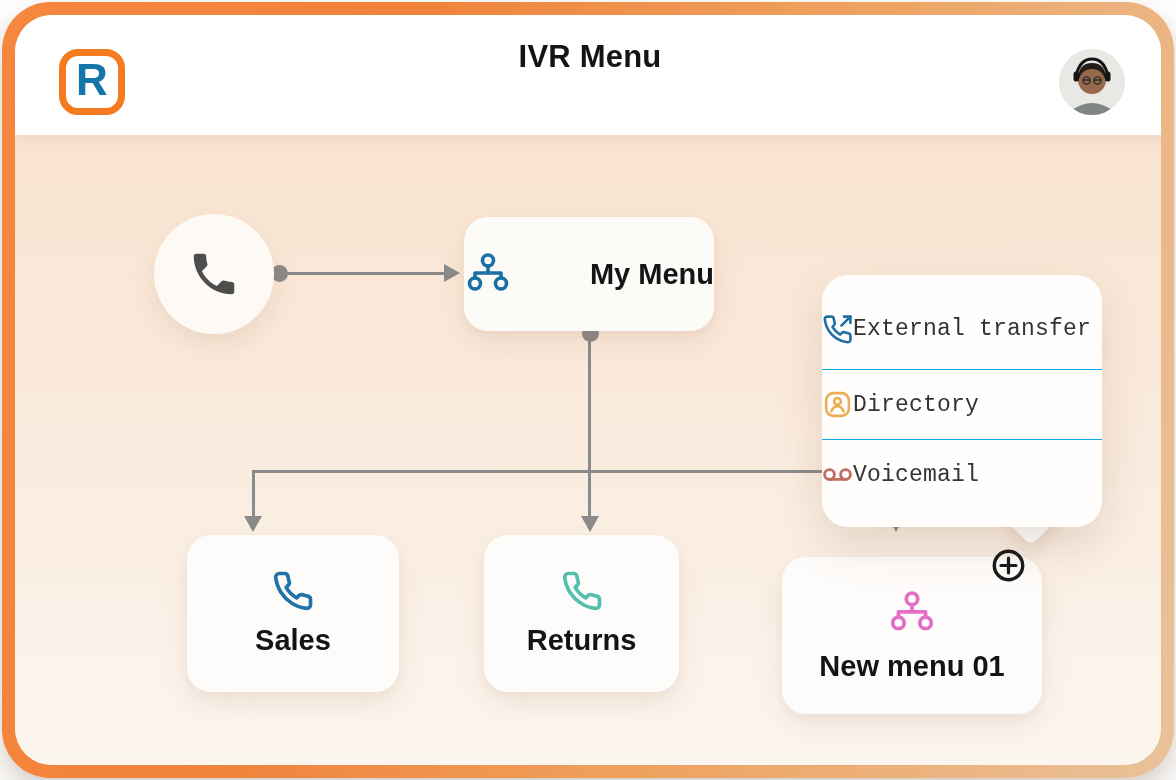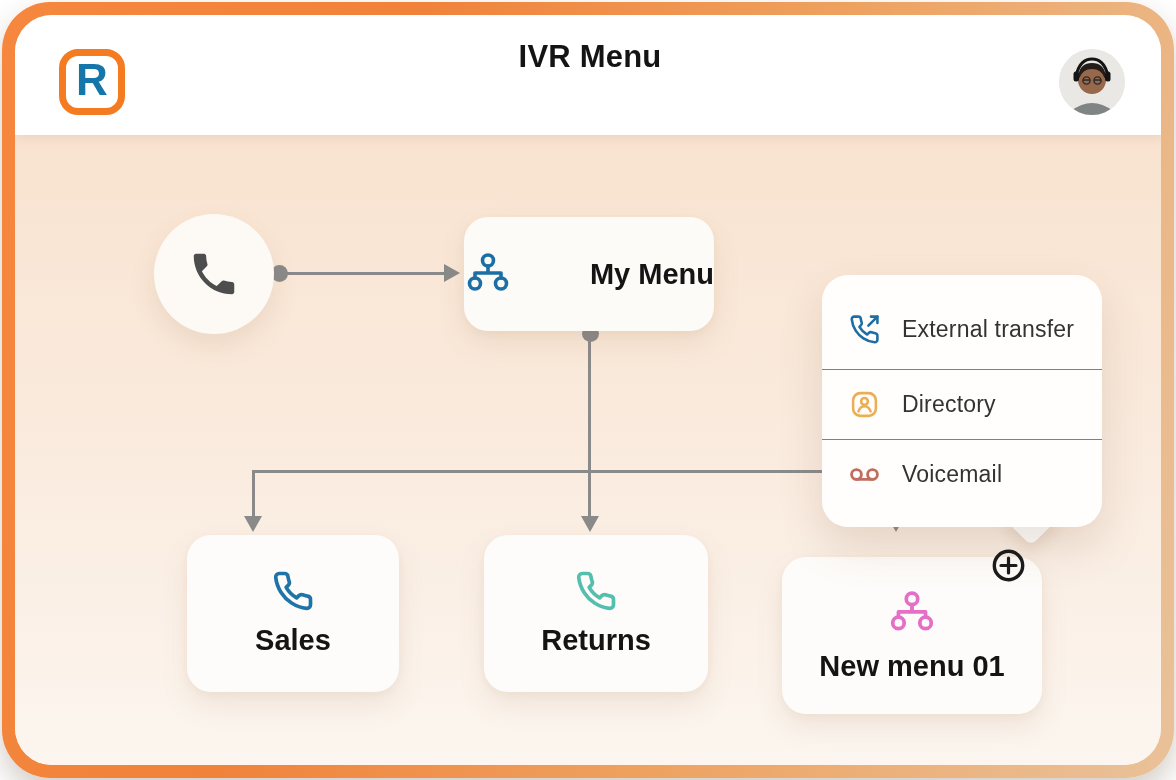--- a/index.html
+++ b/index.html
@@ -61,37 +61,37 @@
   .card {
     position:absolute; background:#fdfbf8; border-radius:24px; z-index:2; cursor:pointer;
     box-shadow:0 14px 28px rgba(150,95,55,0.10), 0 3px 8px rgba(150,95,55,0.06);
     display:flex; align-items:center; justify-content:center;
   }
   .card-root { left:449px; top:82px; width:250px; height:114px; gap:16px;justify-content:space-between; }
   .card-root .label { font-size:29px; font-weight:700; color:#141414; }
   .card-child { flex-direction:column; gap:12px; background:#fefcfa; }
   .card-child .label { font-size:29px; font-weight:700; color:#141414; }
   .card-sales   { left:172px; top:400px; width:212px; height:157px; }
-  .card-returns { left:469px; top:400px; width:224px; height:157px; }
+  .card-returns { left:469px; top:400px; width:195px; height:157px; }
   .card-newmenu { left:767px; top:400px; width:260px; height:157px;margin-top:22px; }
 
   
   .popup-tail {
     position:absolute; left:995px; top:360px; width:42px; height:42px; background:#fffefd;
     transform:rotate(45deg); border-radius:7px; z-index:3;
     box-shadow:6px 6px 14px rgba(120,80,50,0.12);
   }
   .popup {
     position:absolute; left:807px; top:140px; width:280px; height:252px;
     background:#fffefd; border-radius:26px; z-index:4;
     box-shadow:0 20px 44px rgba(120,80,50,0.16);
     display:flex; flex-direction:column; padding-top:14px; overflow:hidden;
   }
   .popup-row {
-    display:flex; align-items:center; gap:22px; padding-left:27px; cursor:pointer;
+    display:flex; align-items:center; cursor:pointer;font-family:Liberation Mono, monospace;
   }
   .popup-row.r1 { height:80px; }
   .popup-row.r2, .popup-row.r3 { height:70px; border-top:1px solid #0ea5e9; }
   .popup-row .p-label { font-size:23px; color:#333333; letter-spacing:0.2px; }
 
   .plus-btn {
     position:absolute; left:977px; top:414px; width:33px; height:33px; z-index:6; cursor:pointer;
   }
 </style>
 </head>

